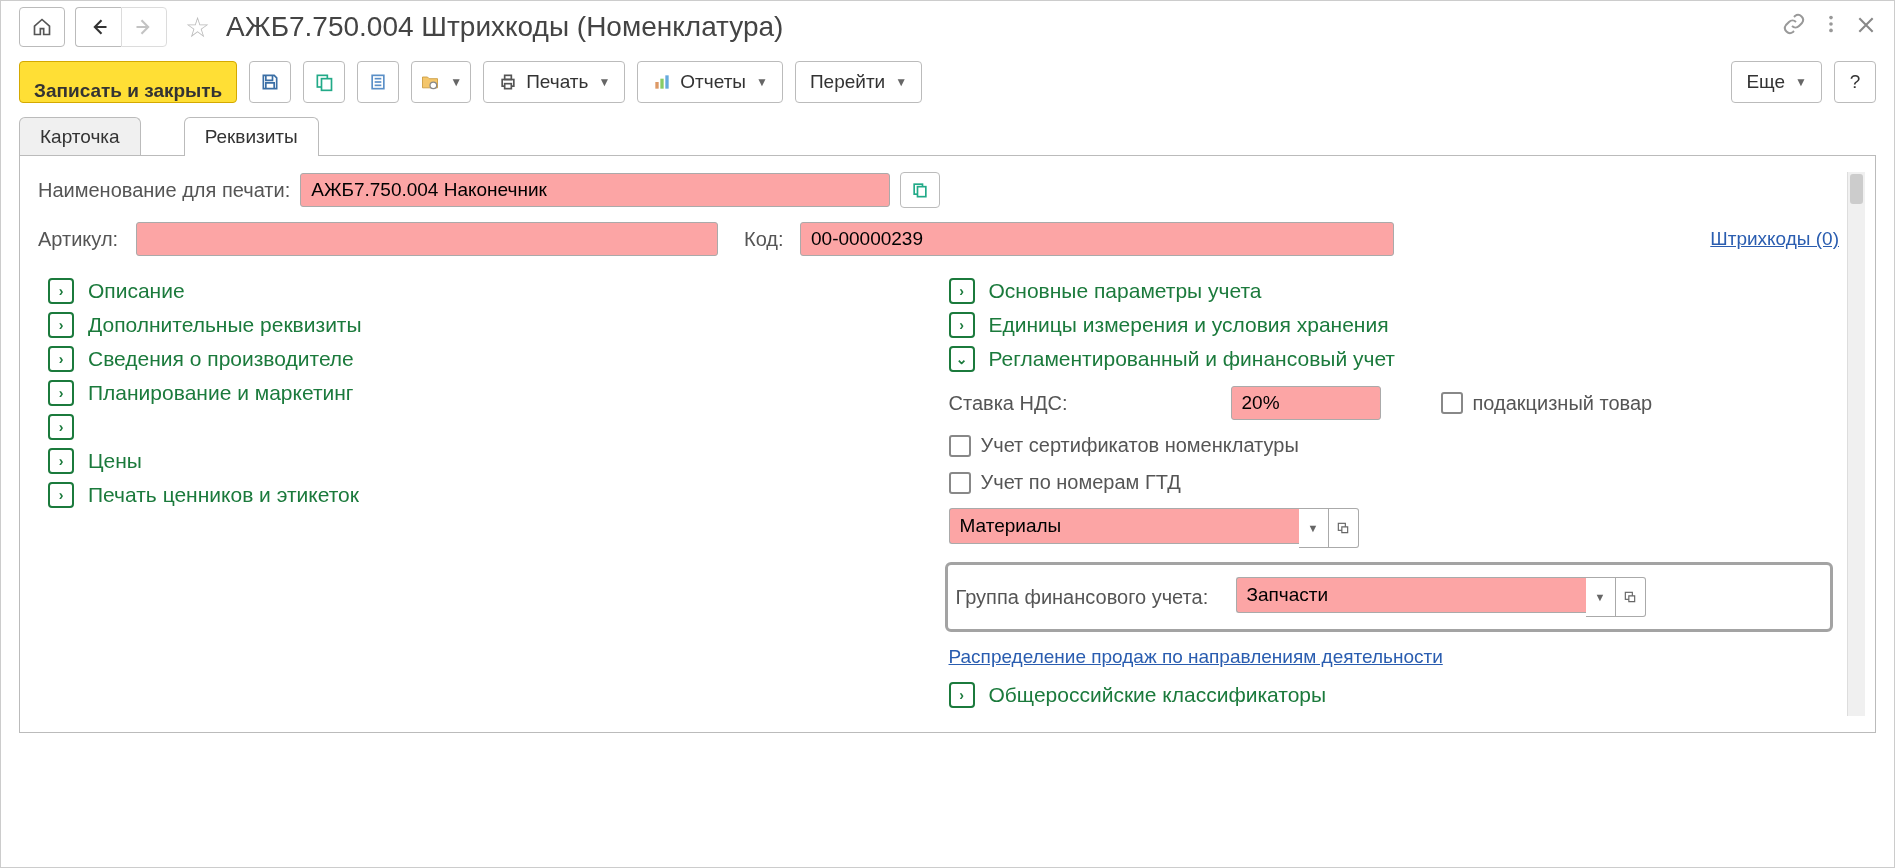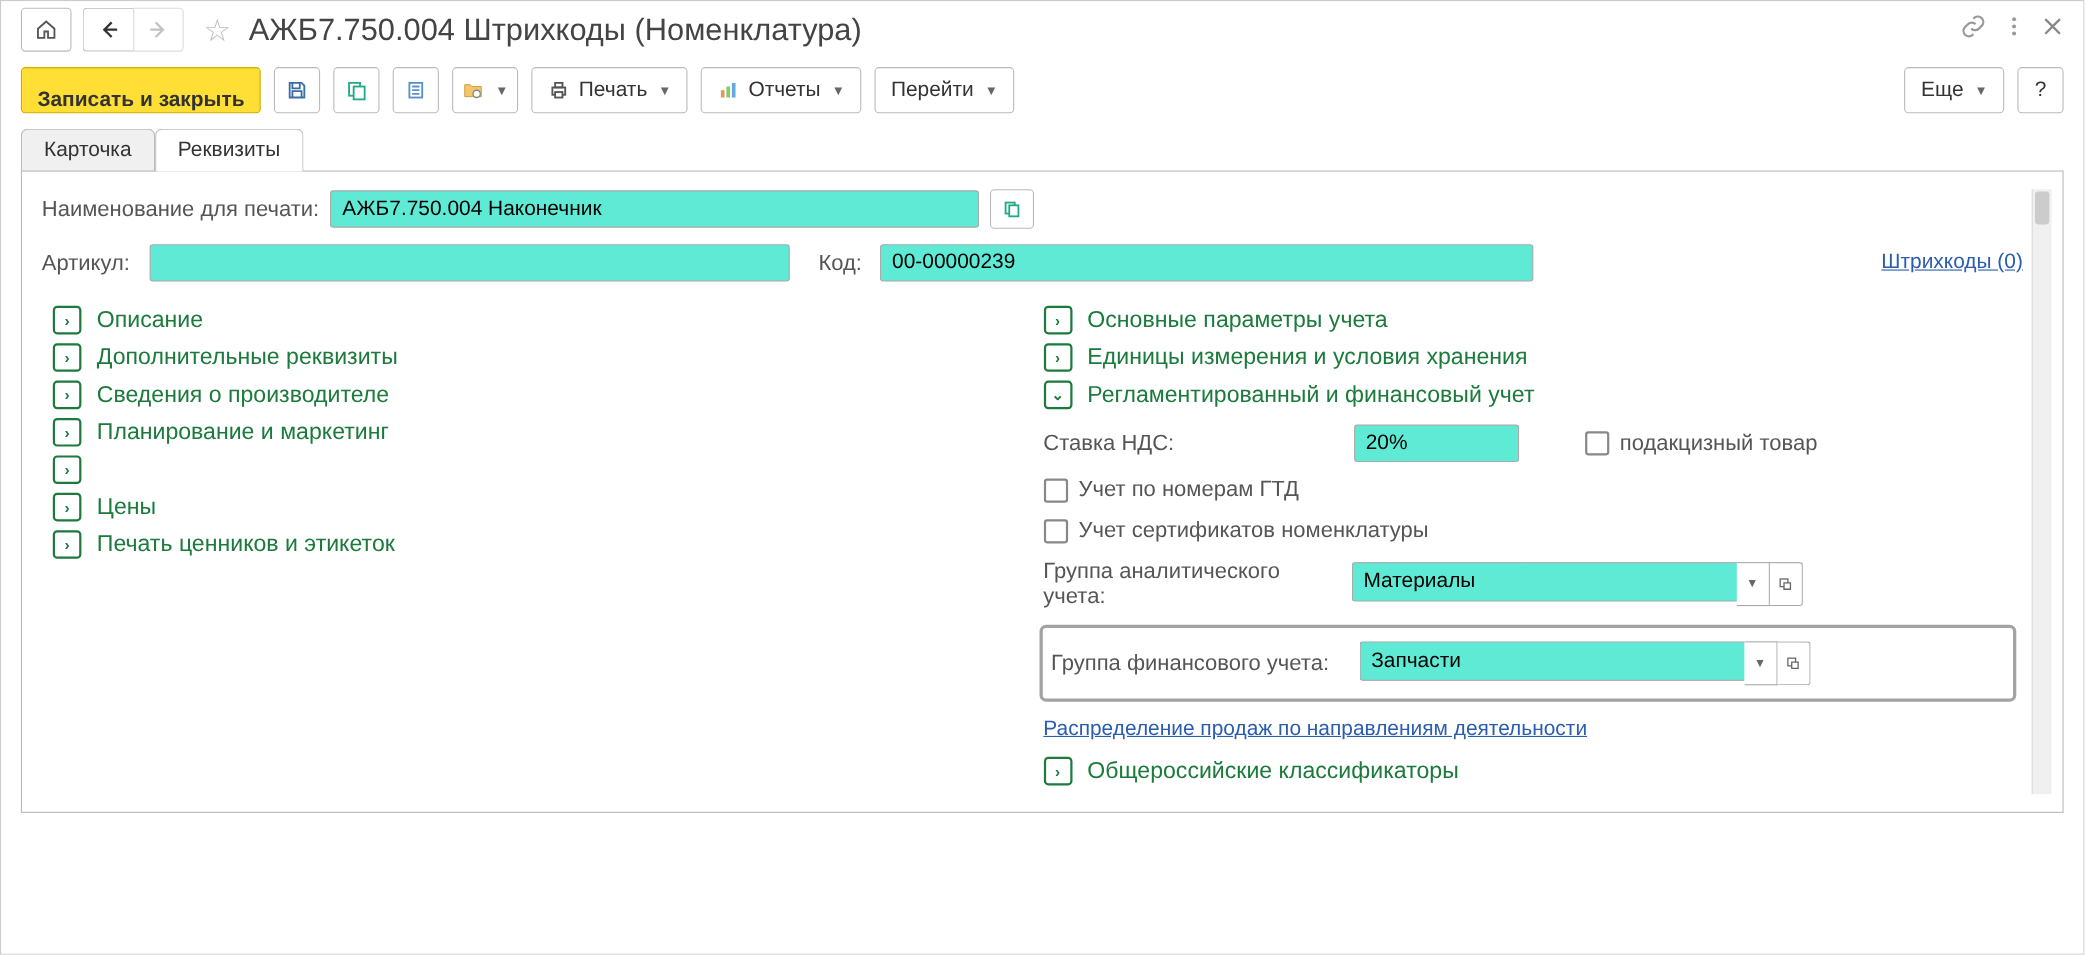--- a/index.html
+++ b/index.html
@@ -19,32 +19,32 @@
 
   
   .toolbar { display: flex; align-items: center; padding: 8px 18px 14px; gap: 12px; }
   .btn { border: 1px solid #bbb; background: #fff; border-radius: 4px; padding: 0 14px; height: 42px; display: inline-flex; align-items: center; gap: 8px; font-size: 19px; cursor: pointer; color: #333; }
   .btn-primary { background: #ffdf35; border-color: #d4a900; font-weight: bold; align-items: flex-end; }
   .btn .caret { font-size: 12px; color: #666; margin-left: 2px; }
   .toolbar-right { margin-left: auto; display: flex; gap: 12px; }
   .btn-square { width: 42px; padding: 0; justify-content: center; }
 
   
-  .tabs { display: flex; padding: 0 18px; }
+  .tabs { display: flex; padding: 0 18px; gap: 43px; }
   .tab { border: 1px solid #bbb; border-bottom: none; padding: 8px 20px; font-size: 19px; background: #f0f0f0; border-radius: 6px 6px 0 0; margin-right: 0; cursor: pointer; }
   .tab.active { background: #fff; position: relative; z-index: 2; }
   .tab-content { border: 1px solid #bbb; margin: -1px 18px 10px; padding: 16px 10px 16px 10px; position: relative; display: flex; }
   .content-inner { flex: 1; display: flex; }
   .scrollbar-stub { width: 18px; background: #f0f0f0; border-left: 1px solid #ddd; position: relative; }
   .scrollbar-thumb { position: absolute; top: 2px; left: 2px; right: 2px; height: 30px; background: #ccc; border-radius: 3px; }
 
   
   .row { display: flex; align-items: center; margin-bottom: 14px; gap: 10px; }
   .label { color: #555; font-size: 20px; }
-  .input { border: 1px solid #aaa; border-radius: 3px; height: 34px; padding: 0 10px; font-size: 19px; background: #5eead4; }
+  .input { border: 1px solid #aaa; border-radius: 3px; height: 34px; padding: 0 10px; font-size: 19px; background: #fca5a5; }
   .link-green { color: #1b7a3c; font-size: 21px; cursor: pointer; }
   .link-blue { color: #2a5db0; text-decoration: underline; font-size: 19px; cursor: pointer; }
 
   
   .cols { display: flex; width: 100%; }
   .col { flex: 1; padding: 0 10px; }
 
   .section-row { display: flex; align-items: center; gap: 14px; margin: 8px 0; }
   .expand-box { width: 26px; height: 26px; border: 2px solid #1b7a3c; border-radius: 4px; display: inline-flex; align-items: center; justify-content: center; color: #1b7a3c; font-size: 14px; font-weight: bold; cursor: pointer; flex-shrink: 0; }
 
@@ -255,30 +255,29 @@
         <div class="field-row">
           <span class="field-label" style="width:272px">Ставка НДС:</span>
           <input class="input" style="width: 150px;" value="20%">
           <span style="width:40px"></span>
           <span class="checkbox"></span>
           <span class="checkbox-label">подакцизный товар</span>
         </div>
 
         <div class="field-row">
           <span class="checkbox"></span>
+          <span class="checkbox-label">Учет сертификатов номенклатуры</span>
+        </div>
+
+        <div class="field-row">
+          <span class="checkbox"></span>
           <span class="checkbox-label">Учет по номерам ГТД</span>
         </div>
 
         <div class="field-row">
-          <span class="checkbox"></span>
-          <span class="checkbox-label">Учет сертификатов номенклатуры</span>
-        </div>
-
-        <div class="field-row">
-          <span class="field-label">Группа аналитического учета:</span>
           <div class="select-wrap">
             <input class="input" style="width: 350px; height: 36px;" value="Материалы">
             <span class="select-btn">▼</span>
             <span class="select-btn">
               <svg width="14" height="14" viewBox="0 0 24 24">
                       <rect x="4" y="4" width="12" height="12" fill="none" stroke="#666" stroke-width="2"></rect>
                       <path d="M10 10h10v10h-10z" fill="#fff" stroke="#666" stroke-width="2"></path>
                     </svg>
             </span>
           </div>

